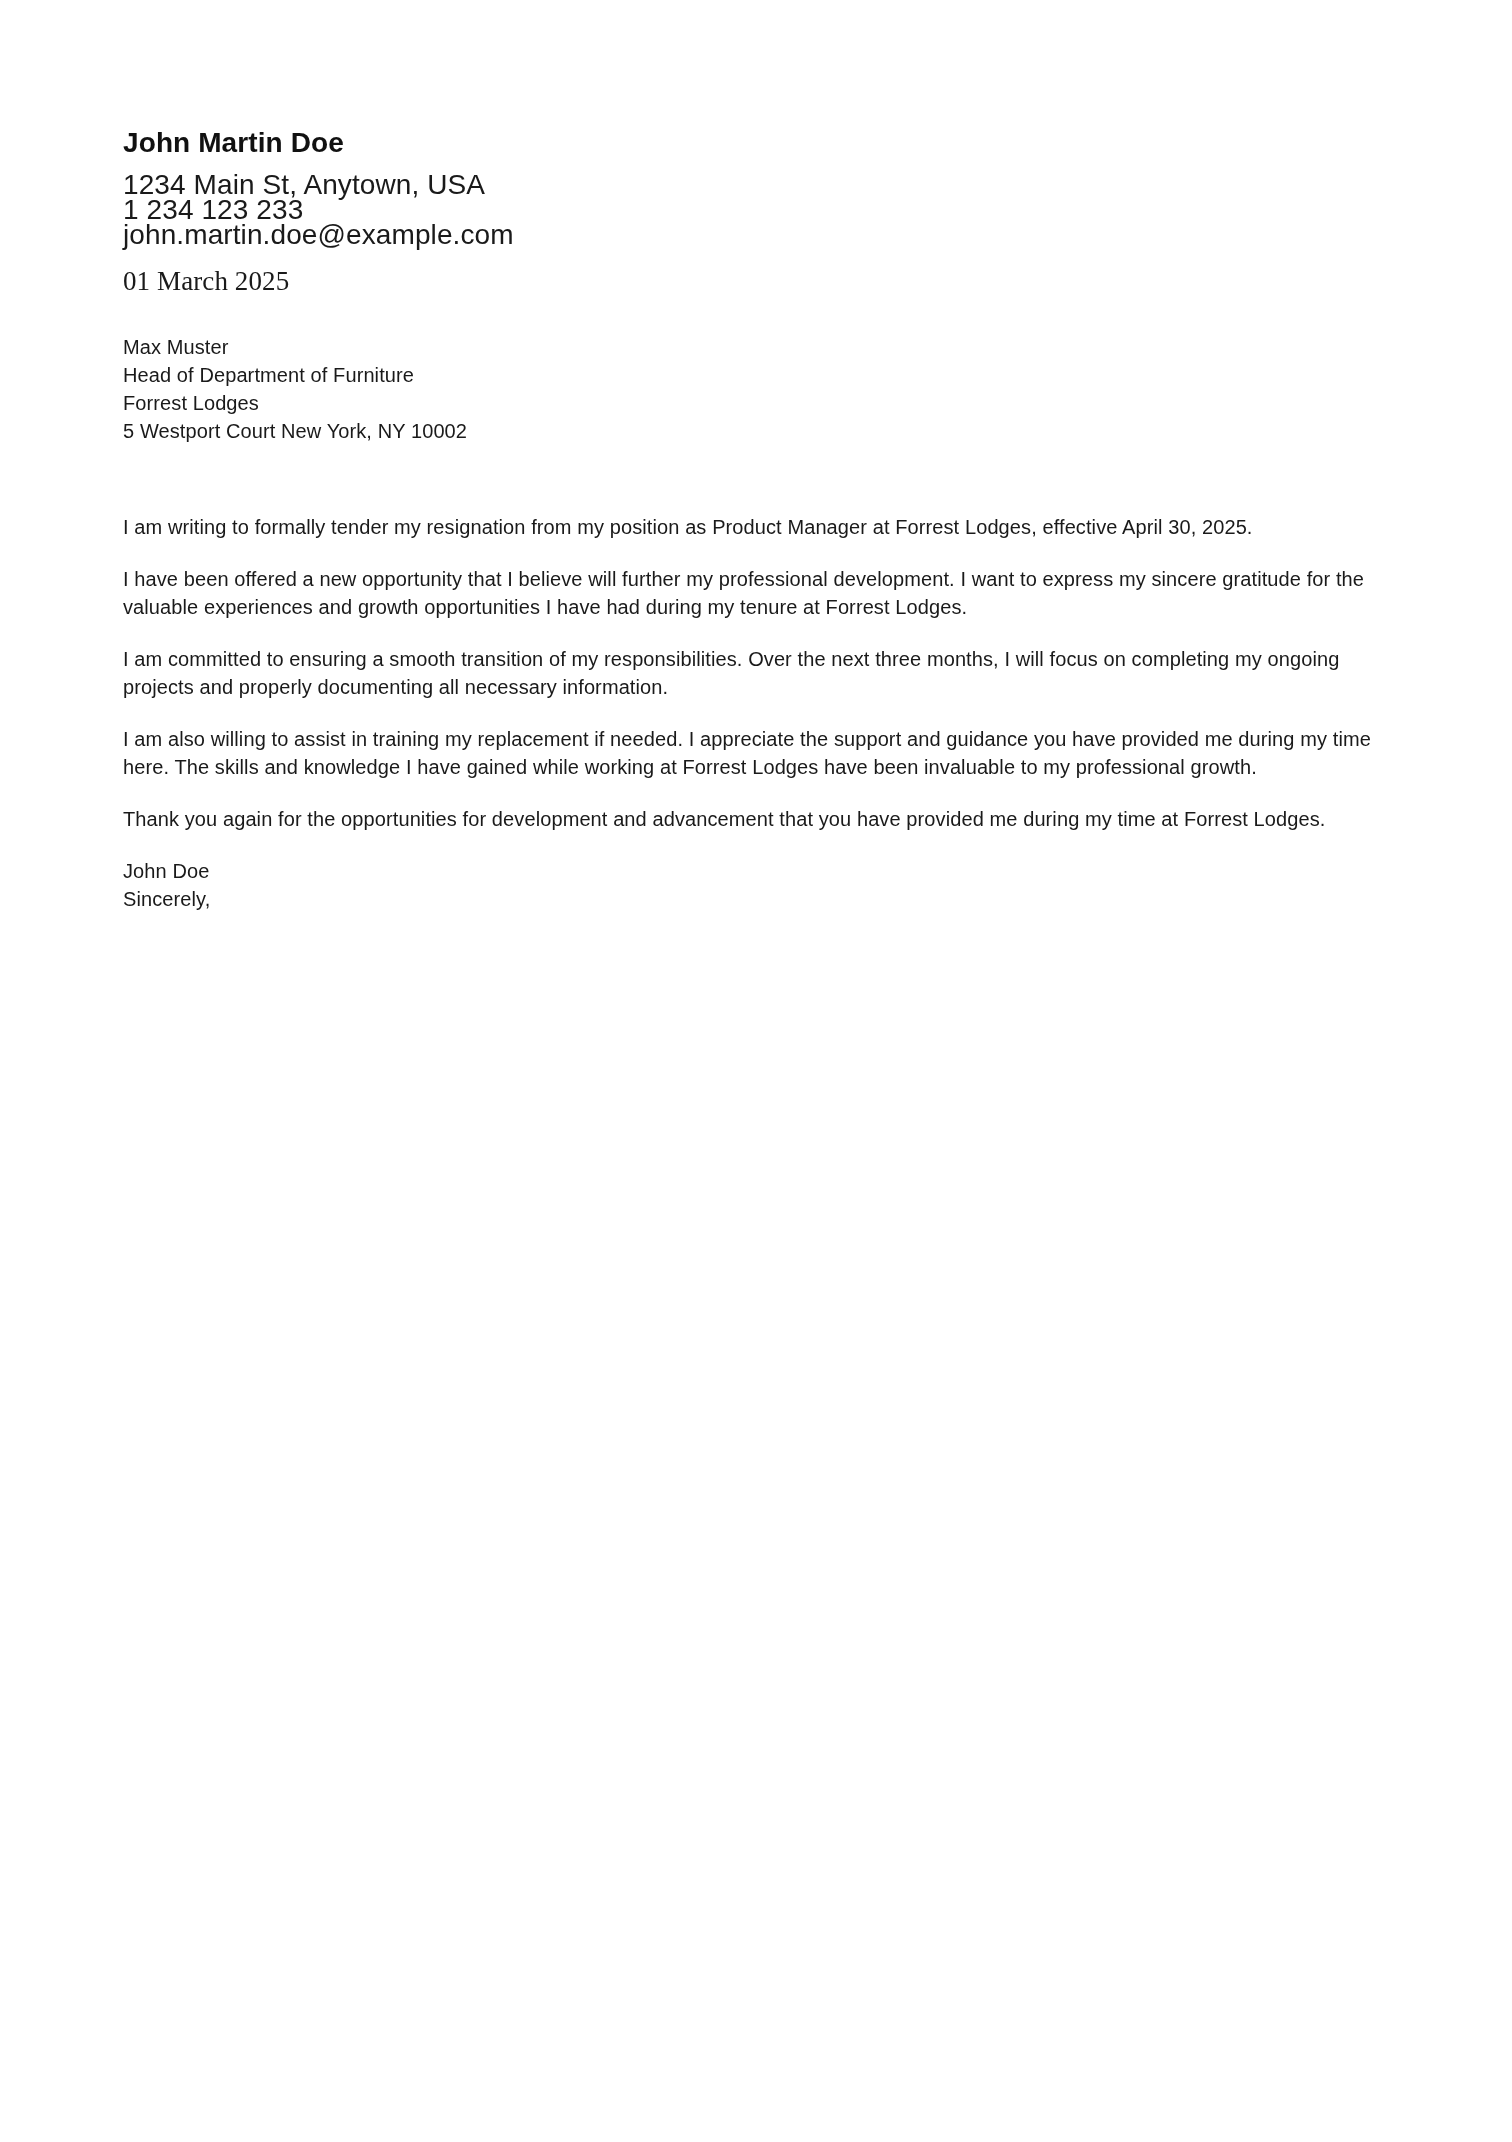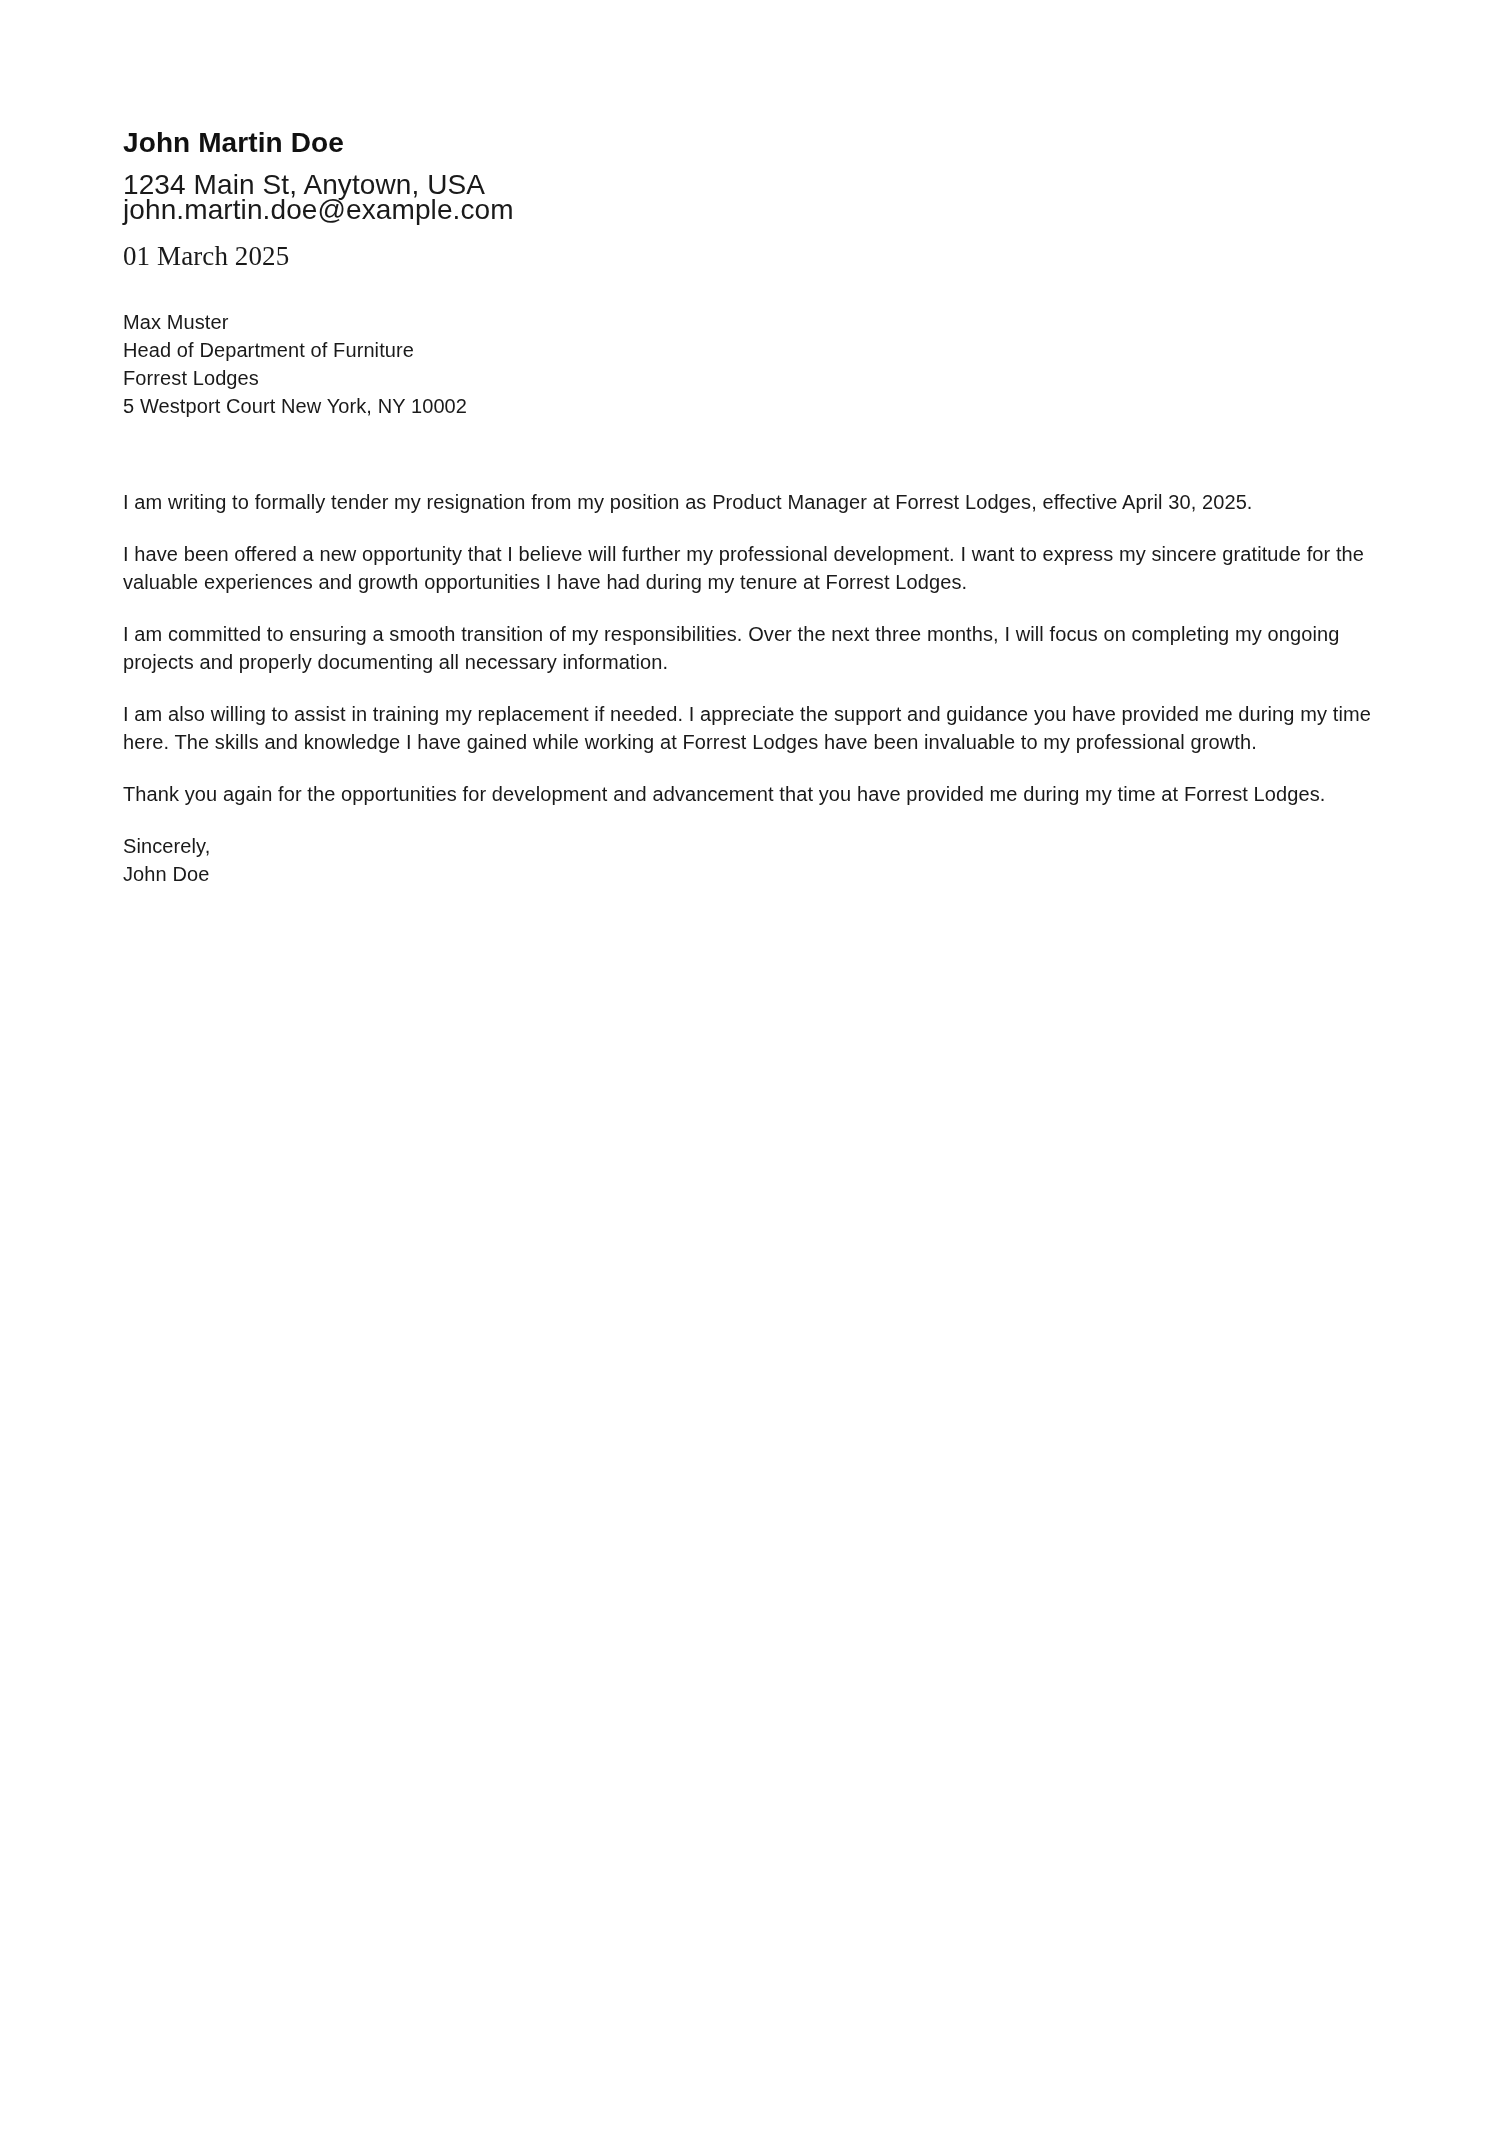--- a/index.html
+++ b/index.html
@@ -60,20 +60,21 @@
 </head>
 <body>
 
 <div class="page">
   <div class="content">
 
     <header>
       <h1 class="sender-name">John Martin Doe</h1>
       <div class="sender-contact">
         <div>1234 Main St, Anytown, USA</div>
+        <div>1 234 123 233</div>
         <div>john.martin.doe@example.com</div>
       </div>
     </header>
 
     <div class="letter-date">01 March 2025</div>
 
     <div class="recipient-block">
       <div>Max Muster</div>
       <div>Head of Department of Furniture</div>
       <div>Forrest Lodges</div>
@@ -82,18 +83,18 @@
 
     <div class="letter-body">
       <p>I am writing to formally tender my resignation from my position as Product Manager at Forrest Lodges, effective April 30, 2025.</p>
       <p>I have been offered a new opportunity that I believe will further my professional development. I want to express my sincere gratitude for the valuable experiences and growth opportunities I have had during my tenure at Forrest Lodges.</p>
       <p>I am committed to ensuring a smooth transition of my responsibilities. Over the next three months, I will focus on completing my ongoing projects and properly documenting all necessary information.</p>
       <p>I am also willing to assist in training my replacement if needed. I appreciate the support and guidance you have provided me during my time here. The skills and knowledge I have gained while working at Forrest Lodges have been invaluable to my professional growth.</p>
       <p>Thank you again for the opportunities for development and advancement that you have provided me during my time at Forrest Lodges.</p>
     </div>
 
     <div class="signoff">
+      <div>John Doe</div>
       <div>Sincerely,</div>
-      <div>John Doe</div>
     </div>
 
   </div>
 </div>
 
 </body></html>

